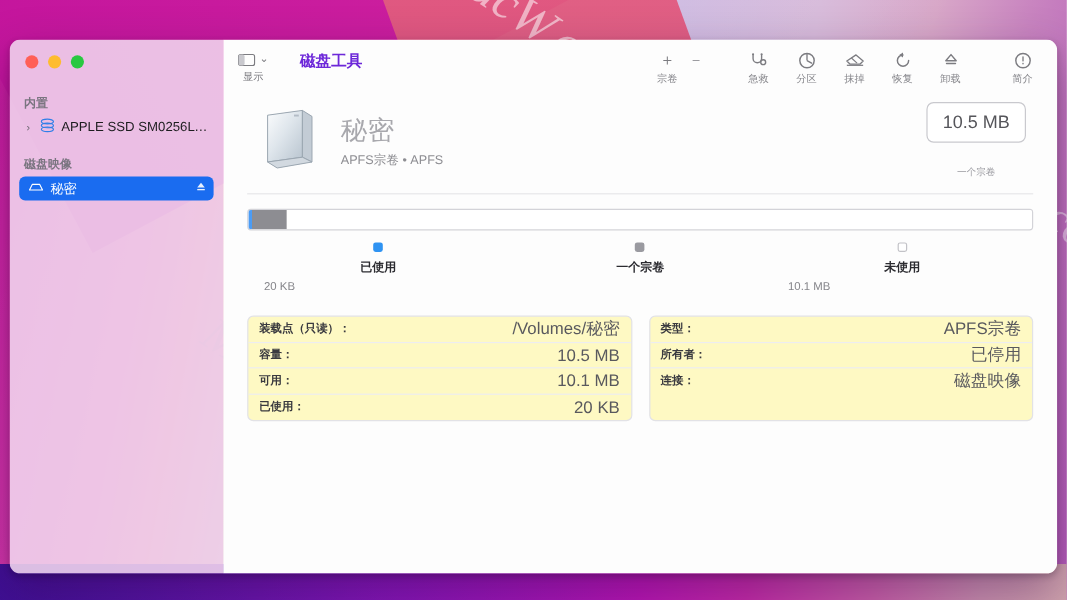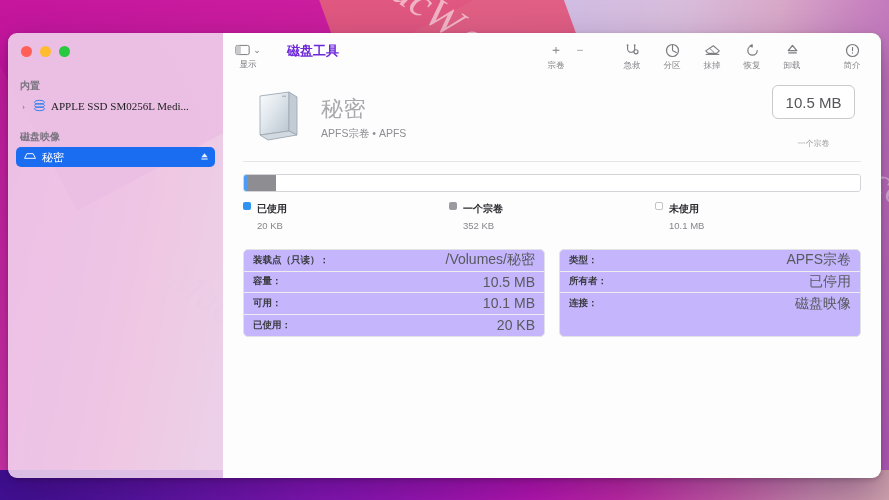--- a/index.html
+++ b/index.html
@@ -53,23 +53,23 @@
 
   
   .window {
     position: absolute; left: 8px; top: 33px; width: 873px; height: 445px;
     border-radius: 9px; overflow: hidden;
     box-shadow: 0 14px 38px rgba(40,0,60,.35), 0 2px 5px rgba(0,0,0,.20);
     display: flex;
   }
   
   .sidebar {
-    width: 215px; flex: none;
+    width: 178px; flex: none;
     background: rgba(240,214,238,0.88);
-    padding-top: 9px; position: relative; font-family: Liberation Serif, serif;
+    padding-top: 9px; position: relative;
   }
   .traffic { display: flex; gap: 8px; padding: 4px 0 0 13px; }
   .tl { width: 11px; height: 11px; border-radius: 50%; }
   .tl.red { background: #ff5f57; }
   .tl.yellow { background: #febc2e; }
   .tl.green { background: #28c840; }
 
   .sb-header {
     font-size: 10px; color: #7a7580; font-weight: 600;
     padding: 0 0 3px 12px; margin-top: 22px;
@@ -140,32 +140,32 @@
   .usage-bar {
     margin-top: 12px; height: 18px; border: 1px solid #d3d3d8;
     border-radius: 3px; background: #fff; display: flex; overflow: hidden;
   }
   .seg-used { width: 3px; background: #4b9cf5; }
   .seg-other { width: 29px; background: #8d8d92; }
   .seg-free { flex: 1; background: #fff; }
 
   .legend { display: flex; margin-top: 10px; }
   .lg { flex: 1; }
-  .lg-top { display: flex; gap: 6px; }
+  .lg-top { display: flex; align-items: center; gap: 6px; flex-direction: column; }
   .sw { width: 8px; height: 8px; border-radius: 2px; flex: none; }
   .sw.blue { background: #2f93f2; }
   .sw.gray { background: #9a9aa0; }
   .sw.white { background: #fff; border: 1px solid #c2c2c7; }
   .lg-name { font-size: 10px; color: #2b2b30; font-weight: 600; }
   .lg-val { font-size: 9.5px; color: #86868b; margin-top: 4px; margin-left: 14px; }
 
   .tables { display: flex; gap: 14px; margin-top: 18px; }
   .tbl {
     flex: 1; border: 1px solid #e2e2e6; border-radius: 5px;
-    background: #c4b5fd; overflow: hidden;
+    background: #fef9c3; overflow: hidden;
   }
   .trow {
     display: flex; align-items: center; justify-content: space-between;
     height: 21.5px; padding: 0 9px; border-bottom: 1px solid #ededf0;
   }
   .trow:last-child { border-bottom: none; }
   .tk { font-size: 9.5px; color: #3a3a3f; font-weight: 600; }
   .tv { font-size: 14px; color: #59595e; }
 </style>
 </head>
@@ -357,21 +357,20 @@
             <span class="sw blue"></span>
             <span class="lg-name">已使用</span>
           </div>
           <div class="lg-val">20 KB</div>
         </div>
         <div class="lg">
           <div class="lg-top">
             <span class="sw gray"></span>
             <span class="lg-name">一个宗卷</span>
           </div>
-          <div class="lg-val">352 KB</div>
         </div>
         <div class="lg">
           <div class="lg-top">
             <span class="sw white"></span>
             <span class="lg-name">未使用</span>
           </div>
           <div class="lg-val">10.1 MB</div>
         </div>
       </div>
 

